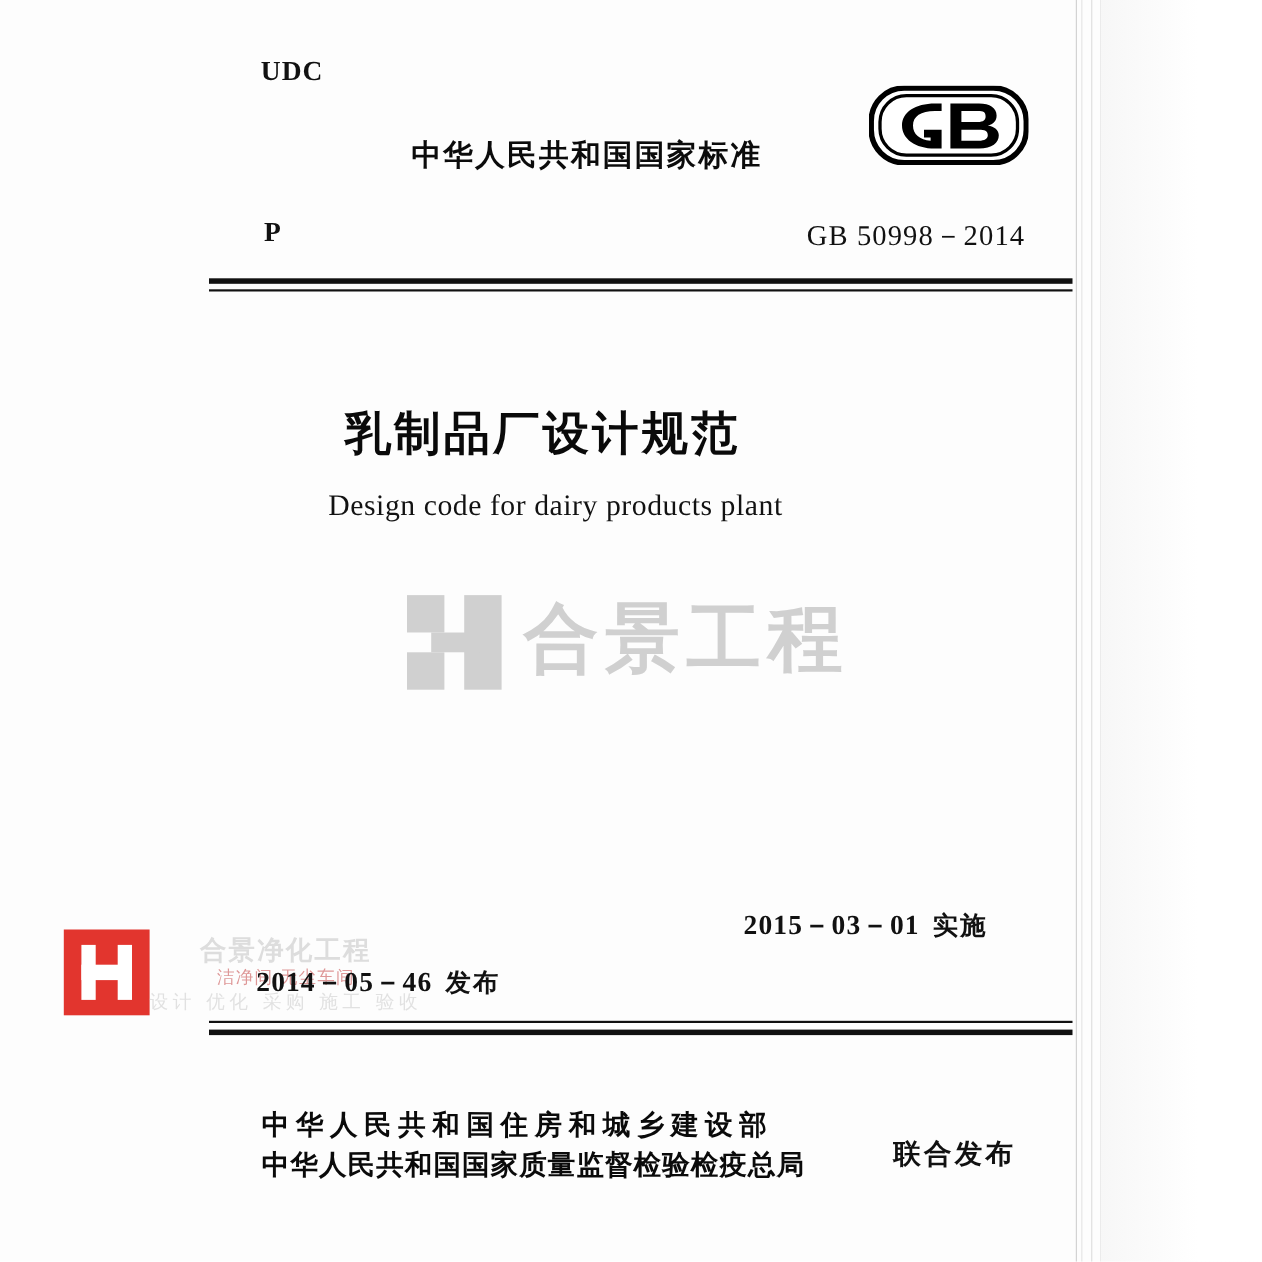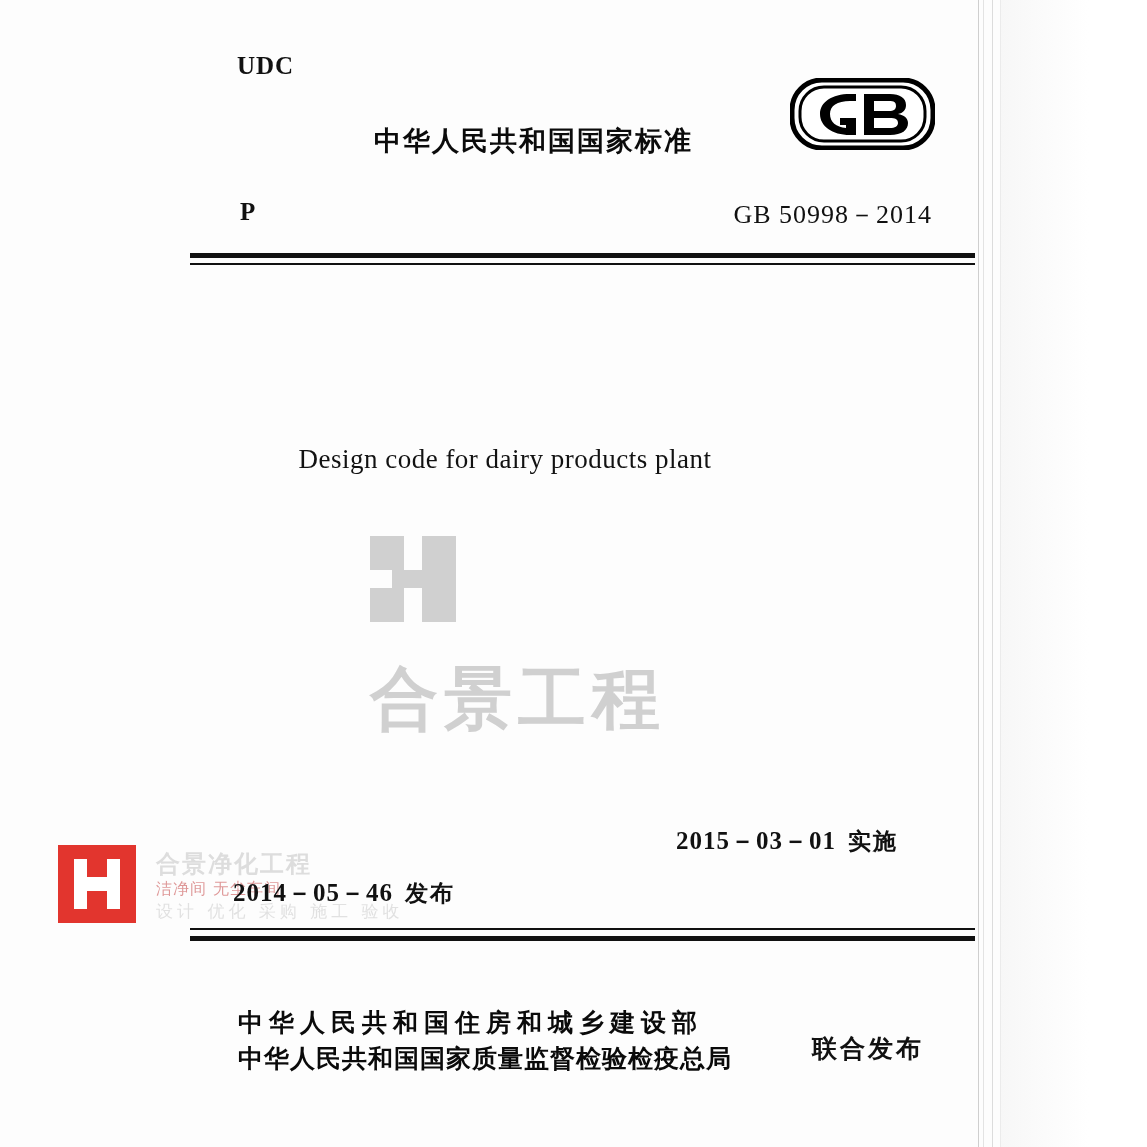--- a/index.html
+++ b/index.html
@@ -147,24 +147,23 @@
     color: #121212;
     margin-left: 23px;
   }
 
   
   .watermark-center {
     position: absolute;
     left: 370px;
     top: 536px;
     display: flex;
-    align-items: flex-start;
-    gap: 32px;
+    align-items: flex-end;
+    gap: 20px;
     opacity: 0.85;
-    flex-direction: column;
   }
   .wm-mark {
     width: 86px;
     height: 86px;
     position: relative;
   }
   .wm-mark .blk {
     position: absolute;
     background: #c9c9c9;
   }
@@ -180,21 +179,22 @@
     color: #c9c9c9;
   }
 
   
   .watermark-red {
     position: absolute;
     left: 58px;
     top: 845px;
     display: flex;
     align-items: flex-start;
-    gap: 20px;
+    gap: 0;
+    text-align: center;
   }
   .red-mark {
     width: 78px;
     height: 78px;
     background: #e2352e;
     position: relative;
     flex: none;
   }
   .red-mark .w {
     position: absolute;
@@ -317,20 +317,21 @@
       <g fill="#000000">
         <path d="M60 16 C42 16 30 24 30 36 C30 48 42 57 60 57 L66 57 L66 40 L50 40 L50 47 L56 47 L56 50 C46 49 40 44 40 36 C40 28 47 23 60 23 L66 23 L66 16 Z"></path>
         <path d="M74 16 L74 57 L100 57 C112 57 118 52 118 45 C118 40 114 37 108 36 C113 35 116 32 116 27 C116 20 110 16 100 16 Z M84 23 L99 23 C104 23 106 24 106 28 C106 31 104 33 99 33 L84 33 Z M84 40 L100 40 C105 40 108 41 108 45 C108 48 105 50 100 50 L84 50 Z"></path>
       </g>
     </svg>
   </div>
 
   <div class="rule rule-top-thick"></div>
   <div class="rule rule-top-thin"></div>
 
+  <div class="title-cn">乳制品厂设计规范</div>
   <div class="title-en">Design code for dairy products plant</div>
 
   <div class="watermark-center">
     <div class="wm-mark">
       <div class="blk b1"></div>
       <div class="blk b2"></div>
       <div class="blk b3"></div>
       <div class="blk bar"></div>
     </div>
     <div class="wm-text">合景工程</div>

